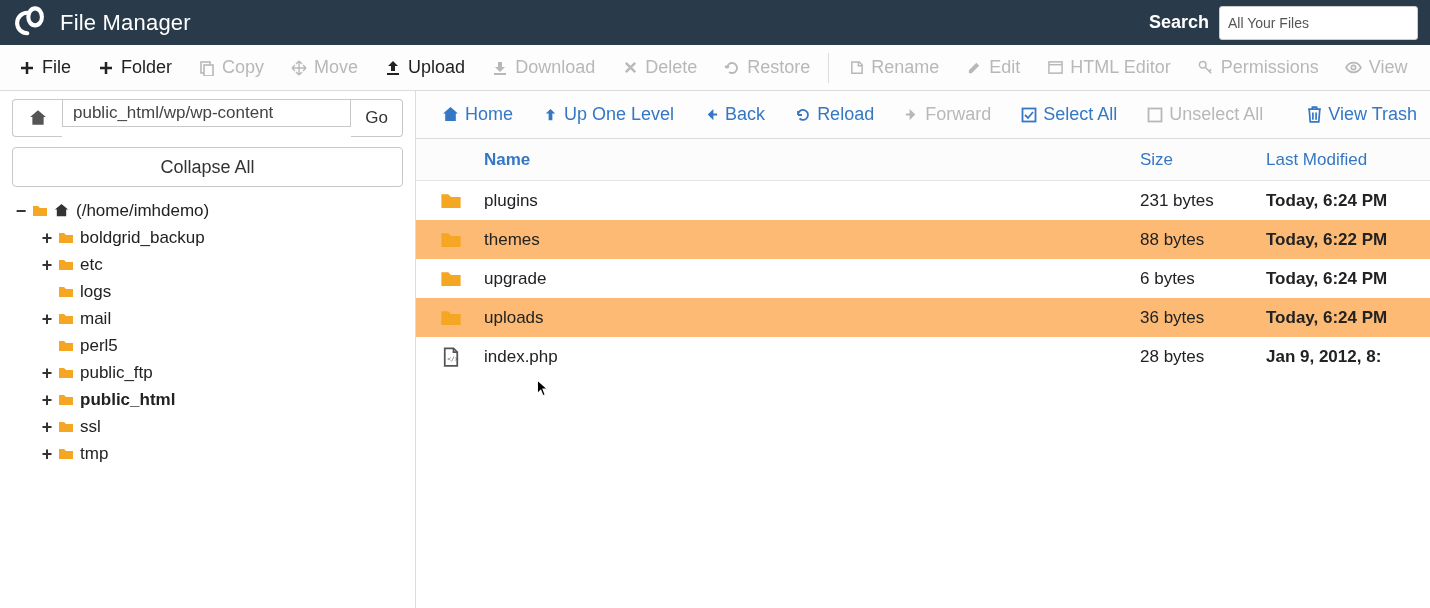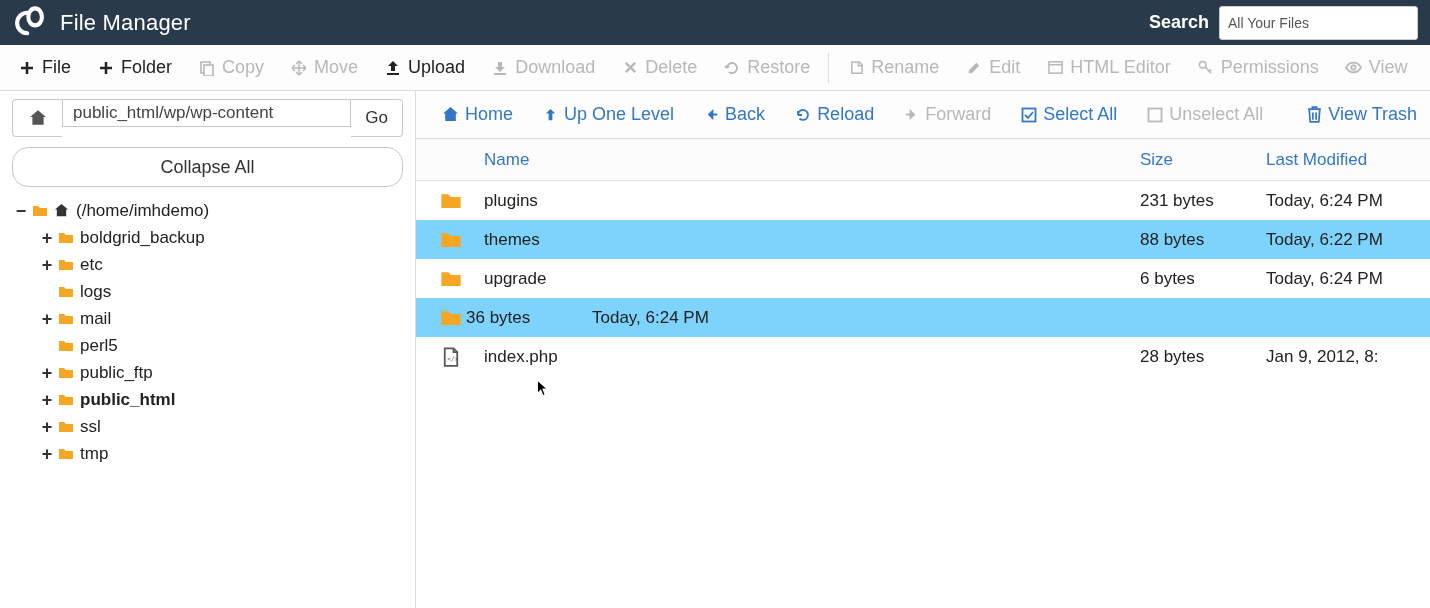--- a/index.html
+++ b/index.html
@@ -34,21 +34,21 @@
   .home-btn {
     width: 50px; height: 38px; border: 1px solid #c8c8c8; border-right: none; border-radius: 4px 0 0 4px; background: #fff; display: flex; align-items: center; justify-content: center; cursor: pointer; color: #555;
   }
   .path-input {
     flex: 1; height: 28px; border: 1px solid #c8c8c8; font-size: 17px; padding: 0 10px; outline: none; background: #fff; color: #444;
   }
   .go-btn {
     width: 52px; height: 38px; border: 1px solid #c8c8c8; border-left: none; border-radius: 0 4px 4px 0; background: #fff; font-size: 17px; color: #333; cursor: pointer;
   }
   .collapse-all {
-    width: 100%; height: 40px; border: 1px solid #c8c8c8; border-radius: 16px; background: #fff; font-size: 18px; color: #333; text-align: center; line-height: 38px; cursor: pointer; margin-bottom: 10px;
+    width: 100%; height: 40px; border: 1px solid #c8c8c8; border-radius: 4px; background: #fff; font-size: 18px; color: #333; text-align: center; line-height: 38px; cursor: pointer; margin-bottom: 10px;
   }
 
   .tree { font-size: 17px; color: #222; }
   .tree ul { list-style: none; margin: 0; padding: 0 0 0 24px; }
   .tree > ul { padding-left: 2px; }
   .tree li { padding: 3.5px 0; white-space: nowrap; display: flex; align-items: center; gap: 4px; }
   .tree li .toggle { width: 14px; display: inline-flex; justify-content: center; color: #333; font-weight: 700; cursor: pointer; font-size: 18px; line-height: 14px; }
   .tree li .toggle.empty { visibility: hidden; }
   .folder-icon-tree { color: #f5a623; display: inline-flex; width: 18px; }
   .home-glyph { color: #333; display: inline-flex; width: 18px; }
@@ -65,31 +65,31 @@
   .abtn.disabled { color: #b8b8b8; cursor: default; }
   .vsep { width: 1px; height: 30px; background: #dcdcdc; margin: 0 6px; }
 
   .table-head {
     display: flex; align-items: center; height: 42px; border-bottom: 1px solid #e4e4e4; background: #fcfcfc; padding-left: 46px; font-size: 17px; color: #3477c5; font-weight: 500;
   }
   .col-name  { flex: 1; padding-left: 22px; }
   .col-size  { width: 126px; color: #3477c5; }
   .col-mod   { width: 164px; color: #3477c5; }
   .table-head .col-size, .table-head .col-mod { cursor: pointer; }
-  .table-head .col-name { cursor: pointer; }
+  .table-head .col-name { cursor: pointer; font-weight: bold; }
 
   .file-list { flex: 1; overflow: auto; }
   .row {
     display: flex; align-items: center; height: 39px; padding-left: 20px; font-size: 17px; color: #222;
   }
-  .row.alt { background: #7dd3fc; }
+  .row.alt { background: #fdba74; }
   .row .icon-cell { width: 30px; display: flex; align-items: center; justify-content: center; }
   .row .name-cell { flex: 1; padding-left: 18px; }
   .row .size-cell { width: 126px; }
-  .row .mod-cell  { width: 164px; white-space: nowrap; }
+  .row .mod-cell  { width: 164px; white-space: nowrap; font-weight: bold; }
   .folder-icon { color: #f5a623; }
   .file-icon { color: #555; }
 
   svg { display: block; }
   .cursor-glyph { position: absolute; left: 536px; top: 379px; pointer-events: none; z-index: 50; color: #000; }
 </style>
 </head>
 <body>
 
 <div class="header">
@@ -445,20 +445,21 @@
           <div class="name-cell">upgrade</div>
           <div class="size-cell">6 bytes</div>
           <div class="mod-cell">Today, 6:24 PM</div>
         </div>
         <div class="row alt">
           <div class="icon-cell">
             <svg class="folder-icon" width="22" height="22" viewBox="0 0 16 16" fill="#f5a623">
               <path d="M1 3h5l2 2h7v8H1z"></path>
             </svg>
           </div>
+          <div class="name-cell">uploads</div>
           <div class="size-cell">36 bytes</div>
           <div class="mod-cell">Today, 6:24 PM</div>
         </div>
         <div class="row">
           <div class="icon-cell">
             <svg class="file-icon" width="20" height="20" viewBox="0 0 16 16" fill="none">
               <path d="M3 1h7l3 3v11H3z" stroke="#555" stroke-width="1.4"></path>
               <path d="M10 1v3h3" stroke="#555" stroke-width="1.4"></path>
               <text x="5" y="11" font-size="5" fill="#555" font-family="monospace">&lt;/&gt;</text>
             </svg>

